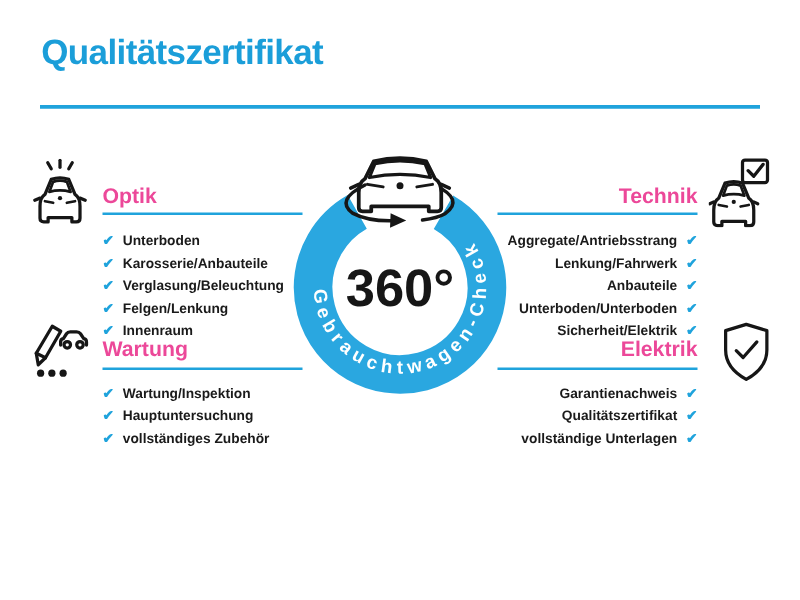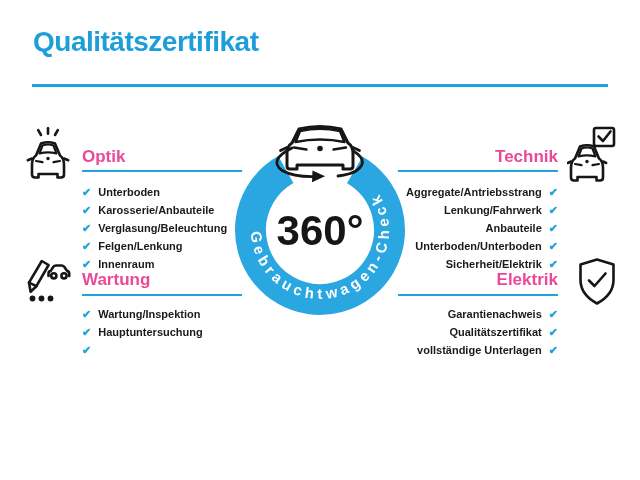--- a/index.html
+++ b/index.html
@@ -99,20 +99,21 @@
     <div class="row">
         <span class="chk before">✔</span>
         <span>Wartung/Inspektion</span>
       </div>
     <div class="row">
         <span class="chk before">✔</span>
         <span>Hauptuntersuchung</span>
       </div>
     <div class="row">
         <span class="chk before">✔</span>
+        <span>vollständiges Zubehör</span>
       </div>
   </div>
 
   <svg class="abs" style="left:567px;top:126px" width="50" height="56" viewBox="0 0 50 56">
     <g class="icon-stroke">
       <path d="M4 51.5 V42 Q4 35 8 32.5 L13 20.5 Q20 18 27 20.5 L32 32.5 Q36 35 36 42 V51.5 Q36 54.5 33 54.5 H29.5 V51 H10.5 V54.5 H7 Q4 54.5 4 51.5 Z"></path>
       <path d="M14.5 22.5 Q20 20.5 25.5 22.5 L28.5 30.5 Q20 28.2 11.5 30.5 Z" stroke-width="2.2"></path>
       <path d="M4 35.5 L0.8 37"></path>
         <path d="M36 35.5 L39.2 37"></path>
       <path d="M8 38 L14.5 39.2" stroke-width="2.2"></path>

